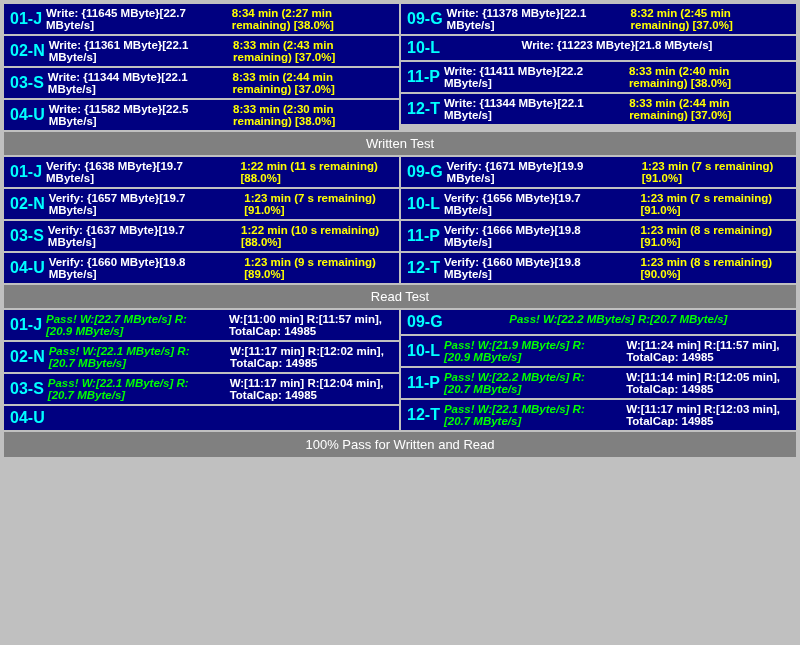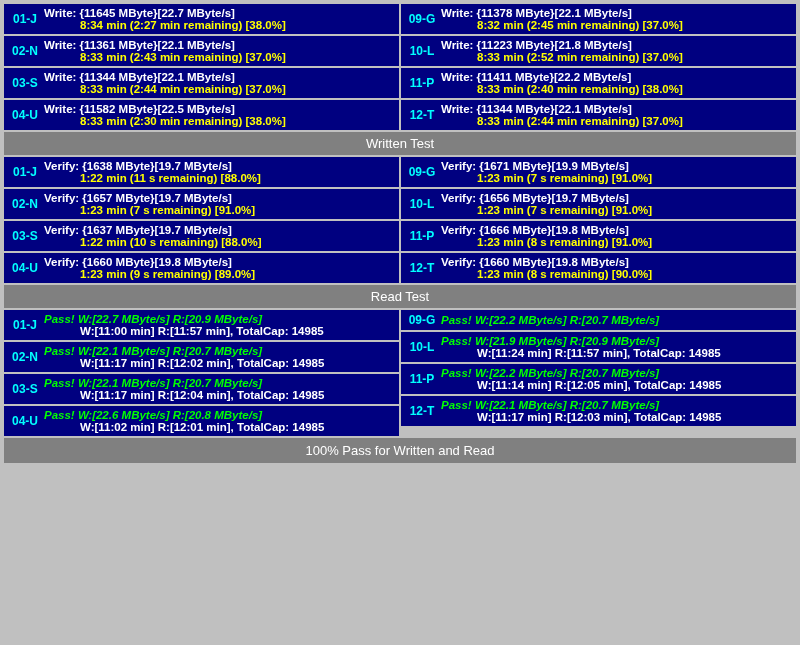--- a/index.html
+++ b/index.html
@@ -27,31 +27,31 @@
       background: #000080;
       color: #fff;
       padding: 3px 6px;
       display: flex;
       align-items: stretch;
       gap: 0;
     }
     .card-label {
       color: #00ffff;
       font-weight: bold;
-      font-size: 12px;
+      font-size: 16px;
       min-width: 30px;
       display: flex;
       align-items: center;
       justify-content: center;
       margin-right: 4px;
     }
     .card-content {
       flex: 1;
       display: flex;
-      flex-direction: column;
+      flex-direction: row;
       justify-content: center;
     }
     .card-line1 {
       font-size: 11.5px;
       color: #ffffff;
       font-weight: bold;
     }
     .card-line2 {
       font-size: 11.5px;
       color: #ffff00;
@@ -136,21 +136,20 @@
           <div class="card-label">09-G</div>
           <div class="card-content">
             <div class="card-line1">Write: {11378 MByte}[22.1 MByte/s]</div>
             <div class="card-line2">8:32 min (2:45 min remaining)  [37.0%]</div>
           </div>
         </div>
         <div class="card" style="margin-bottom:2px;">
           <div class="card-label">10-L</div>
           <div class="card-content">
             <div class="card-line1">Write: {11223 MByte}[21.8 MByte/s]</div>
-            <div class="card-line2">8:33 min (2:52 min remaining)  [37.0%]</div>
           </div>
         </div>
         <div class="card" style="margin-bottom:2px;">
           <div class="card-label">11-P</div>
           <div class="card-content">
             <div class="card-line1">Write: {11411 MByte}[22.2 MByte/s]</div>
             <div class="card-line2">8:33 min (2:40 min remaining)  [38.0%]</div>
           </div>
         </div>
         <div class="card">
@@ -255,24 +254,20 @@
         </div>
         <div class="pass-card" style="margin-bottom:2px;">
           <div class="card-label" style="color:#00ffff;">03-S</div>
           <div class="card-content pass-content">
             <div class="card-line1">Pass! W:[22.1 MByte/s] R:[20.7 MByte/s]</div>
             <div class="card-line2">W:[11:17 min] R:[12:04 min], TotalCap: 14985</div>
           </div>
         </div>
         <div class="pass-card">
           <div class="card-label" style="color:#00ffff;">04-U</div>
-          <div class="card-content pass-content">
-            <div class="card-line1">Pass! W:[22.6 MByte/s] R:[20.8 MByte/s]</div>
-            <div class="card-line2">W:[11:02 min] R:[12:01 min], TotalCap: 14985</div>
-          </div>
         </div>
       </div>
 
       <div>
         <div class="pass-card" style="margin-bottom:2px;">
           <div class="card-label" style="color:#00ffff;">09-G</div>
           <div class="card-content pass-content">
             <div class="card-line1">Pass! W:[22.2 MByte/s] R:[20.7 MByte/s]</div>
           </div>
         </div>

